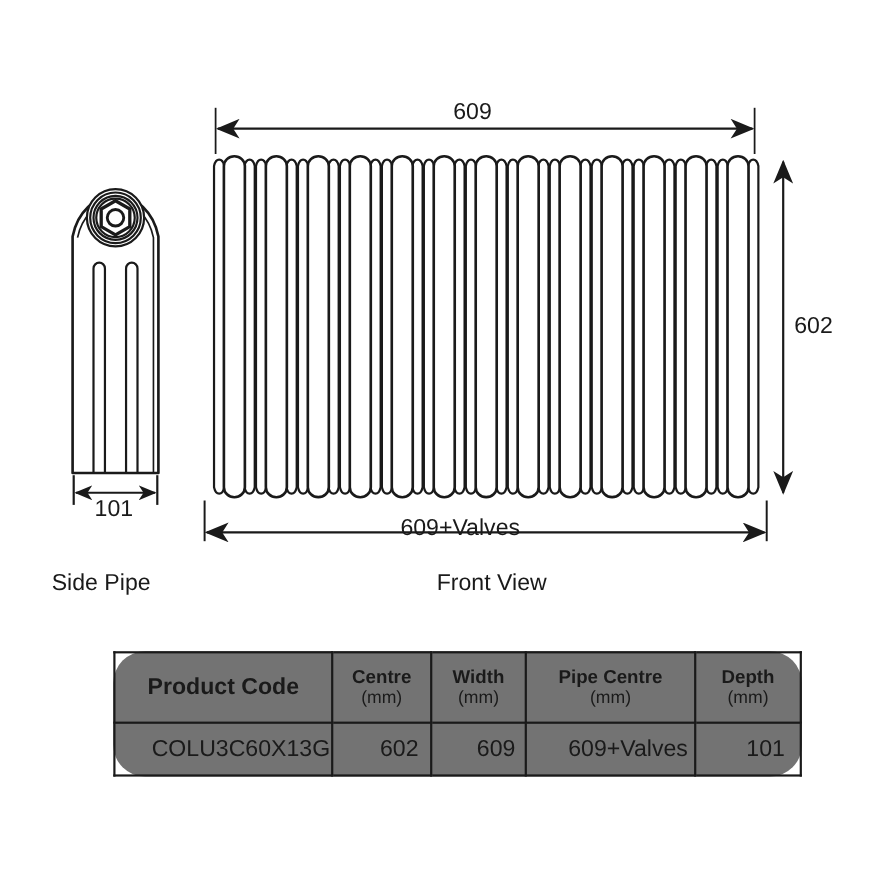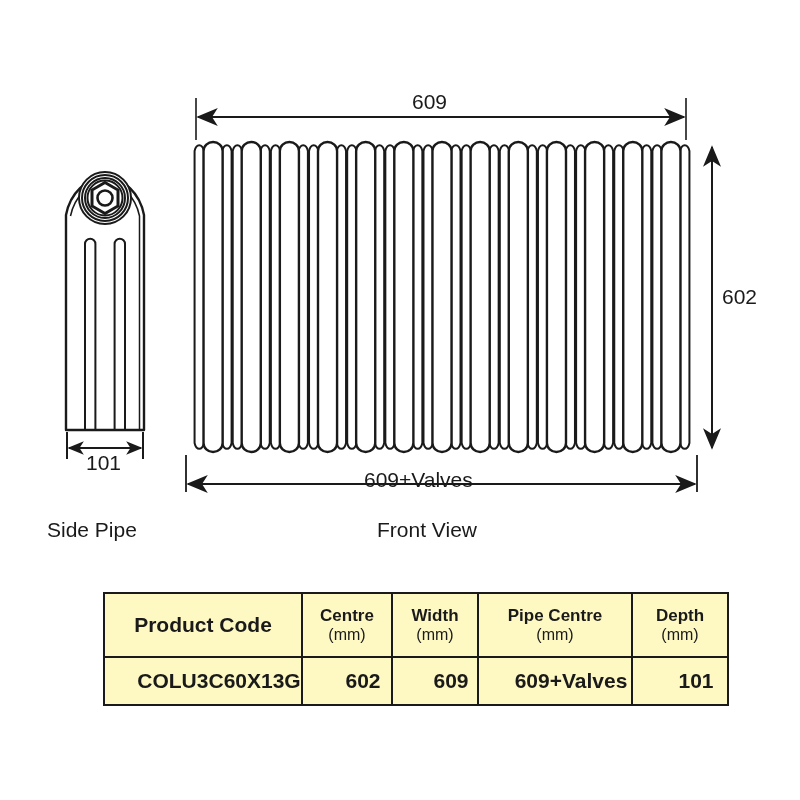--- a/index.html
+++ b/index.html
@@ -55,42 +55,43 @@
   #spec-table-wrap {
     position: absolute;
     left: 103px;
     top: 592px;
     width: 614px;
   }
   table#spec-table {
     border-collapse: collapse;
     width: 614px;
     table-layout: fixed;
-    background: #fef9c3;
+    background: #737373;
+    border-radius: 29px;
   }
   table#spec-table td,
   table#spec-table th {
     border: 2px solid #1a1a1a;
     text-align: center;
     vertical-align: middle;
     font-family: "Liberation Sans", sans-serif;
     color: #1a1a1a;
     padding: 0;
   }
   table#spec-table thead th {
     font-weight: bold;
     font-size: 17px;
     height: 62px;
     line-height: 1.15;
   }
   table#spec-table thead th.wide-head {
     font-size: 21px;
   }
   table#spec-table tbody td {
-    font-weight: bold;
+    font-weight: normal;
     font-size: 21px;
     height: 46px;
     padding-left: 32px;
   }
   .head-line2 {
     display: block;
     font-size: 16px;
     font-weight: normal;
   }
   .col-code   { width: 196px; }
@@ -239,21 +240,21 @@
   <div class="lbl dim-text" style="left:412px; top:90px;">609</div>
 
   <div class="lbl dim-text" style="left:722px; top:285px;">602</div>
 
   <div class="lbl dim-text" style="left:364px; top:468px;">609+Valves</div>
 
   <div class="lbl dim-text" style="left:86px; top:451px;">101</div>
 
   <div class="lbl view-label" style="left:47px; top:518px;">Side Pipe</div>
 
-  <div class="lbl view-label" style="left:377px; top:518px;">Front View</div>
+  <div class="lbl view-label" style="left:397px; top:518px;">Front View</div>
 
   <div id="spec-table-wrap">
     <table id="spec-table">
       <thead>
         <tr>
           <th class="col-code wide-head">
             <span>Product Code</span>
           </th>
           <th class="col-height">
             <span>Centre</span>

